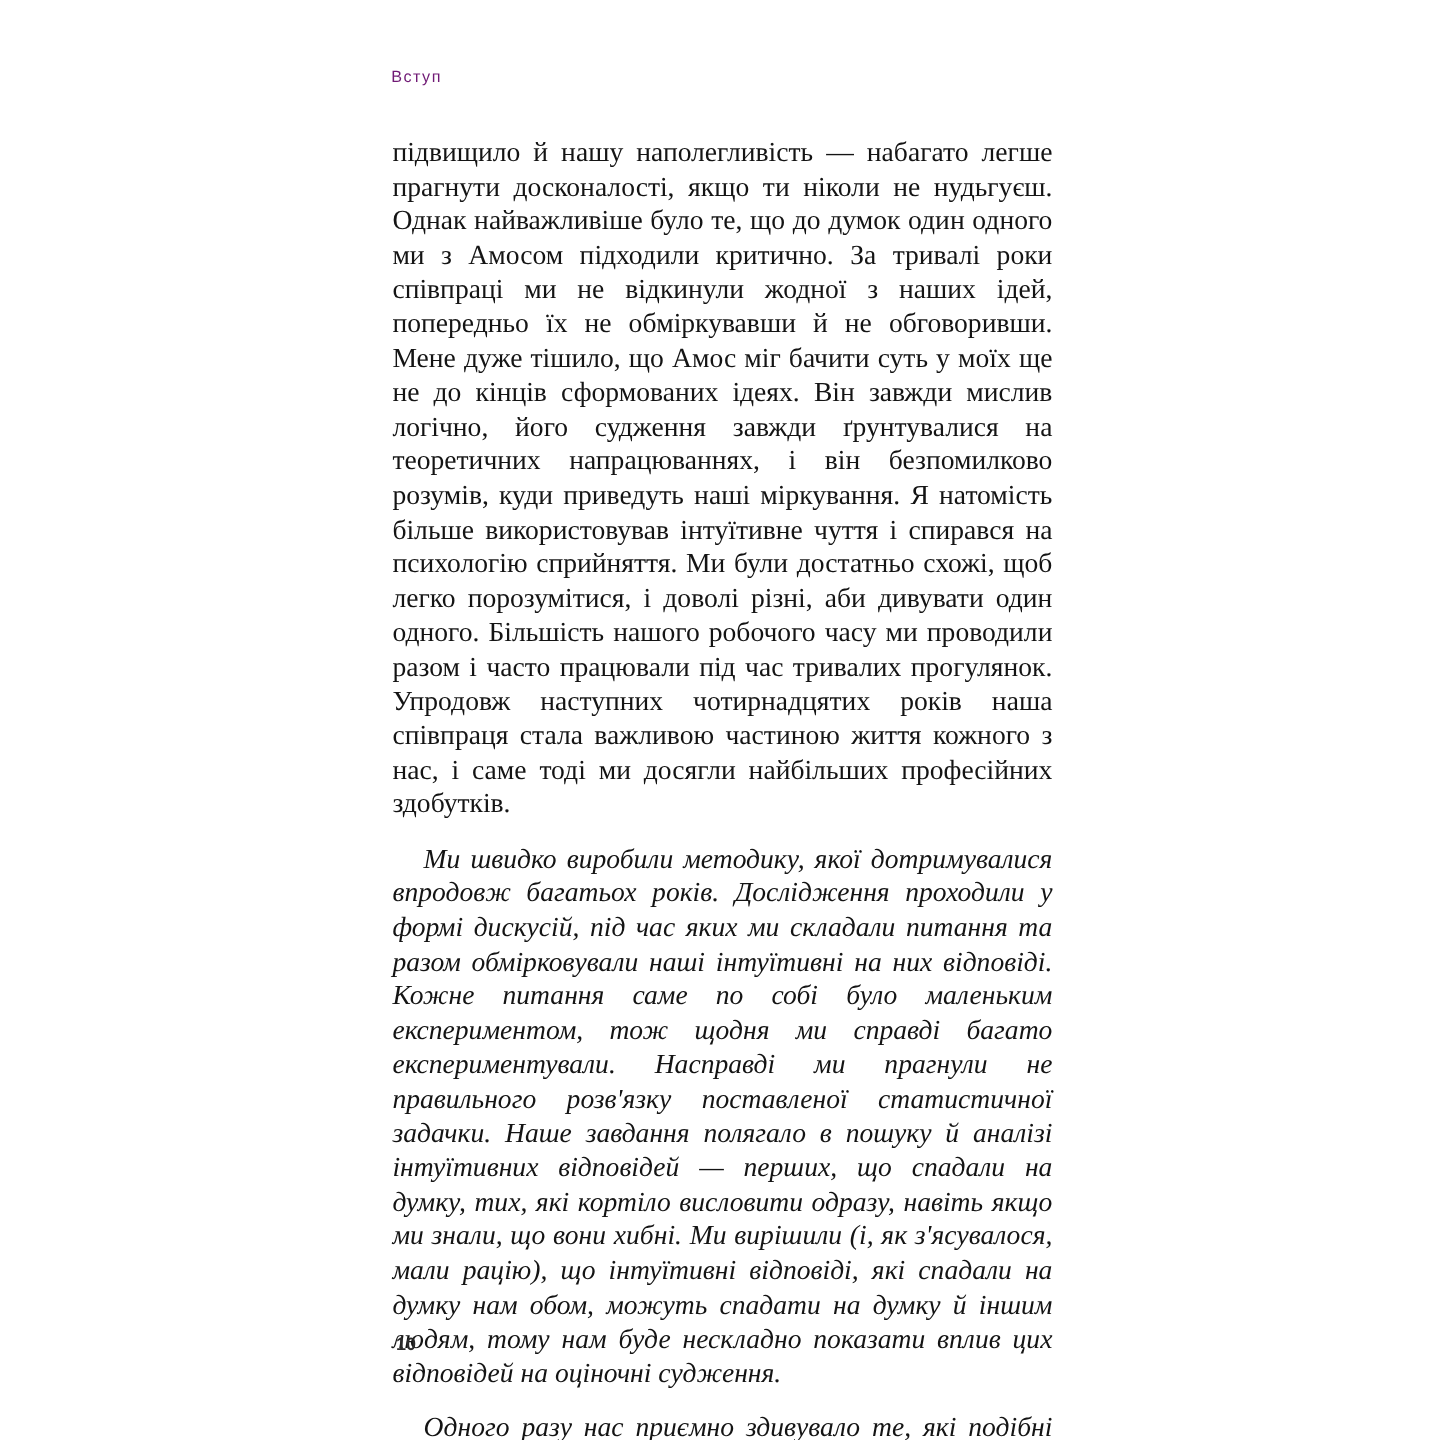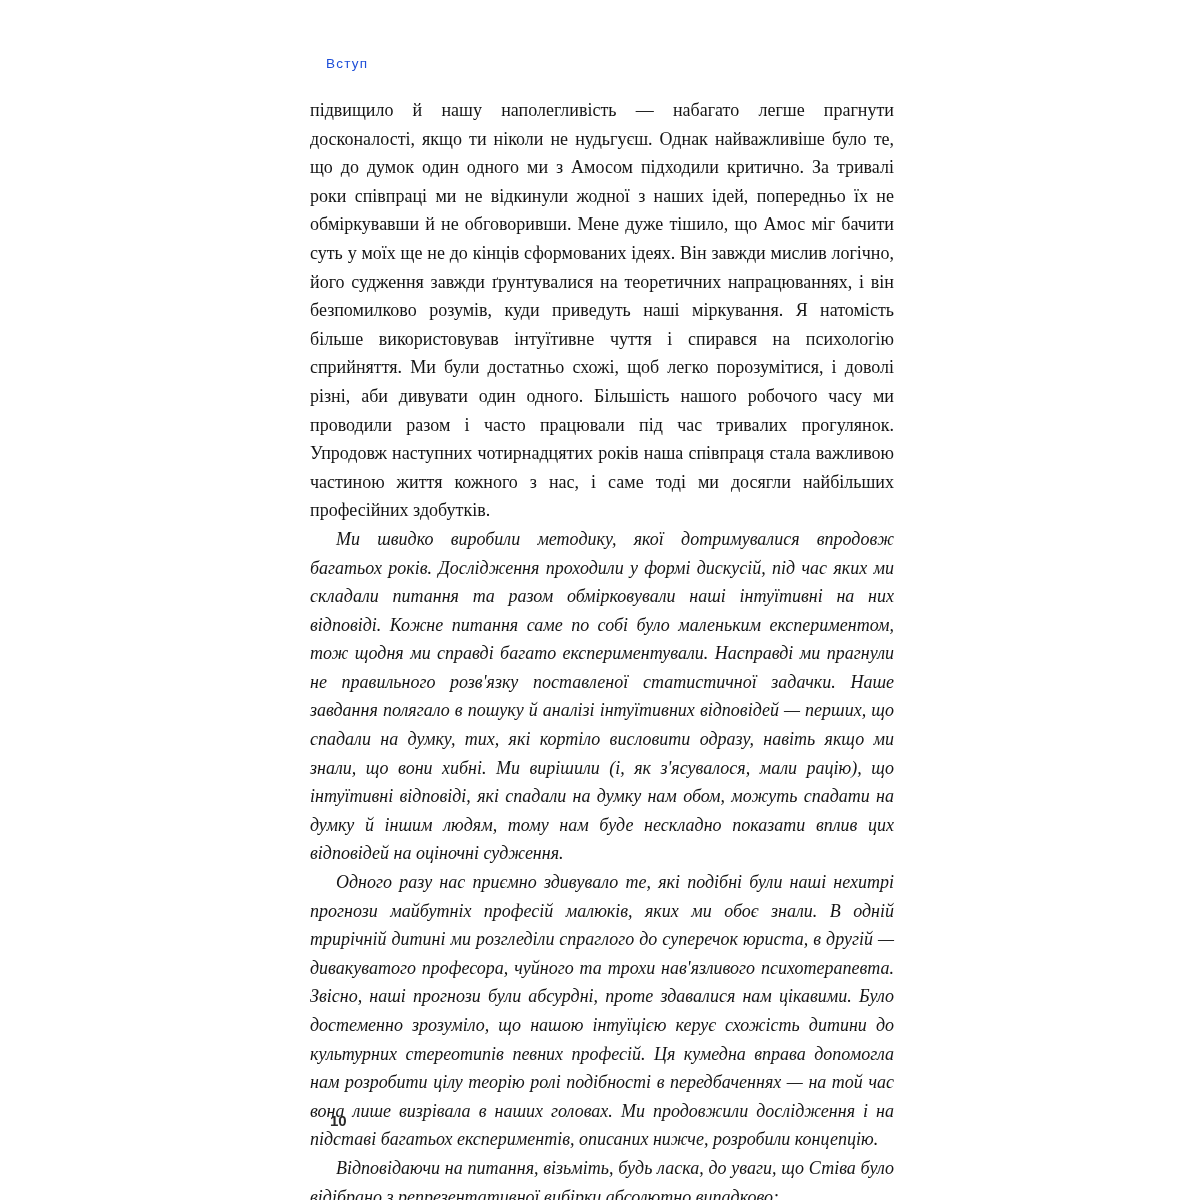--- a/index.html
+++ b/index.html
@@ -21,31 +21,31 @@
     box-sizing: border-box;
     padding: 0;
   }
   .running-head {
     position: absolute;
     top: 56px;
     left: 326px;
     font-family: "Liberation Sans", sans-serif;
     font-size: 13.5px;
     letter-spacing: 0.09em;
-    color: #1d4ed8;
+    color: #701a75;
   }
   .text-column {
     position: absolute;
     top: 96px;
     left: 310px;
     width: 584px;
   }
   p.body-par {
-    margin: 0;
-    font-size: 18px;
+    margin: 17px;
+    font-size: 23px;
     line-height: 28.6px;
     text-align: justify;
     text-justify: inter-word;
     hyphens: manual;
     color: #141414;
   }
   p.body-par.indent {
     text-indent: 26px;
     font-style: italic;
   }

